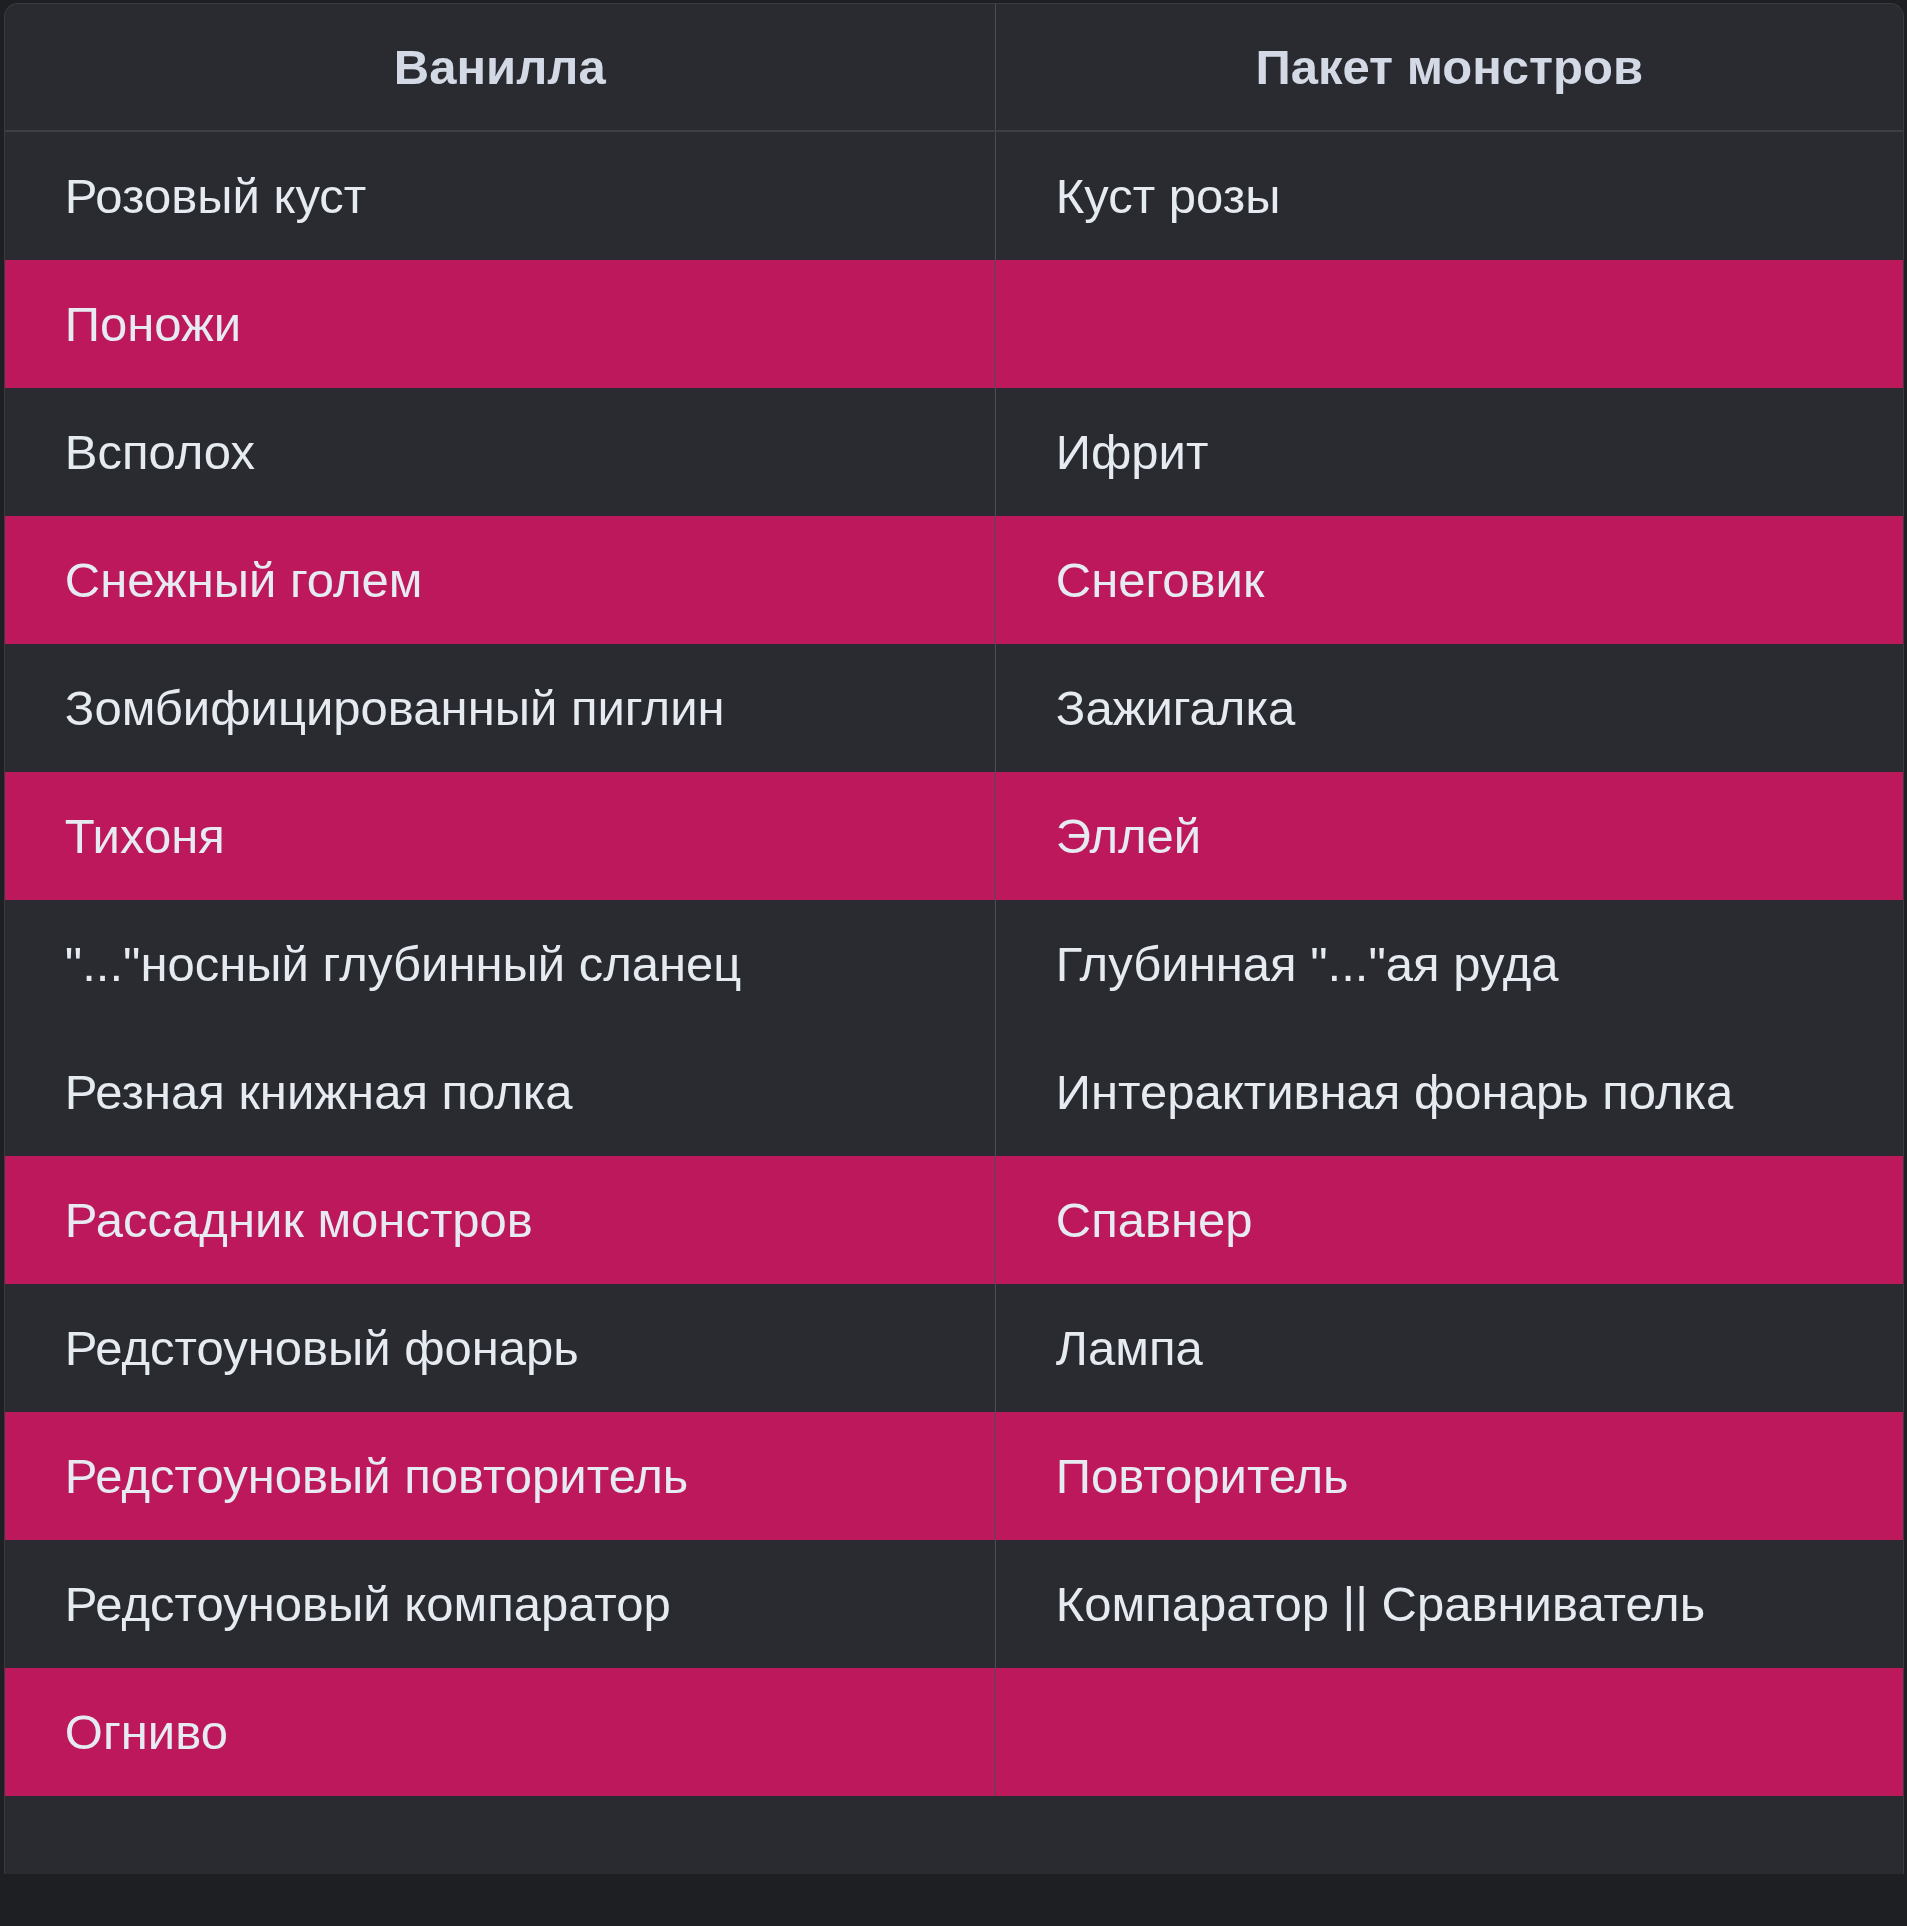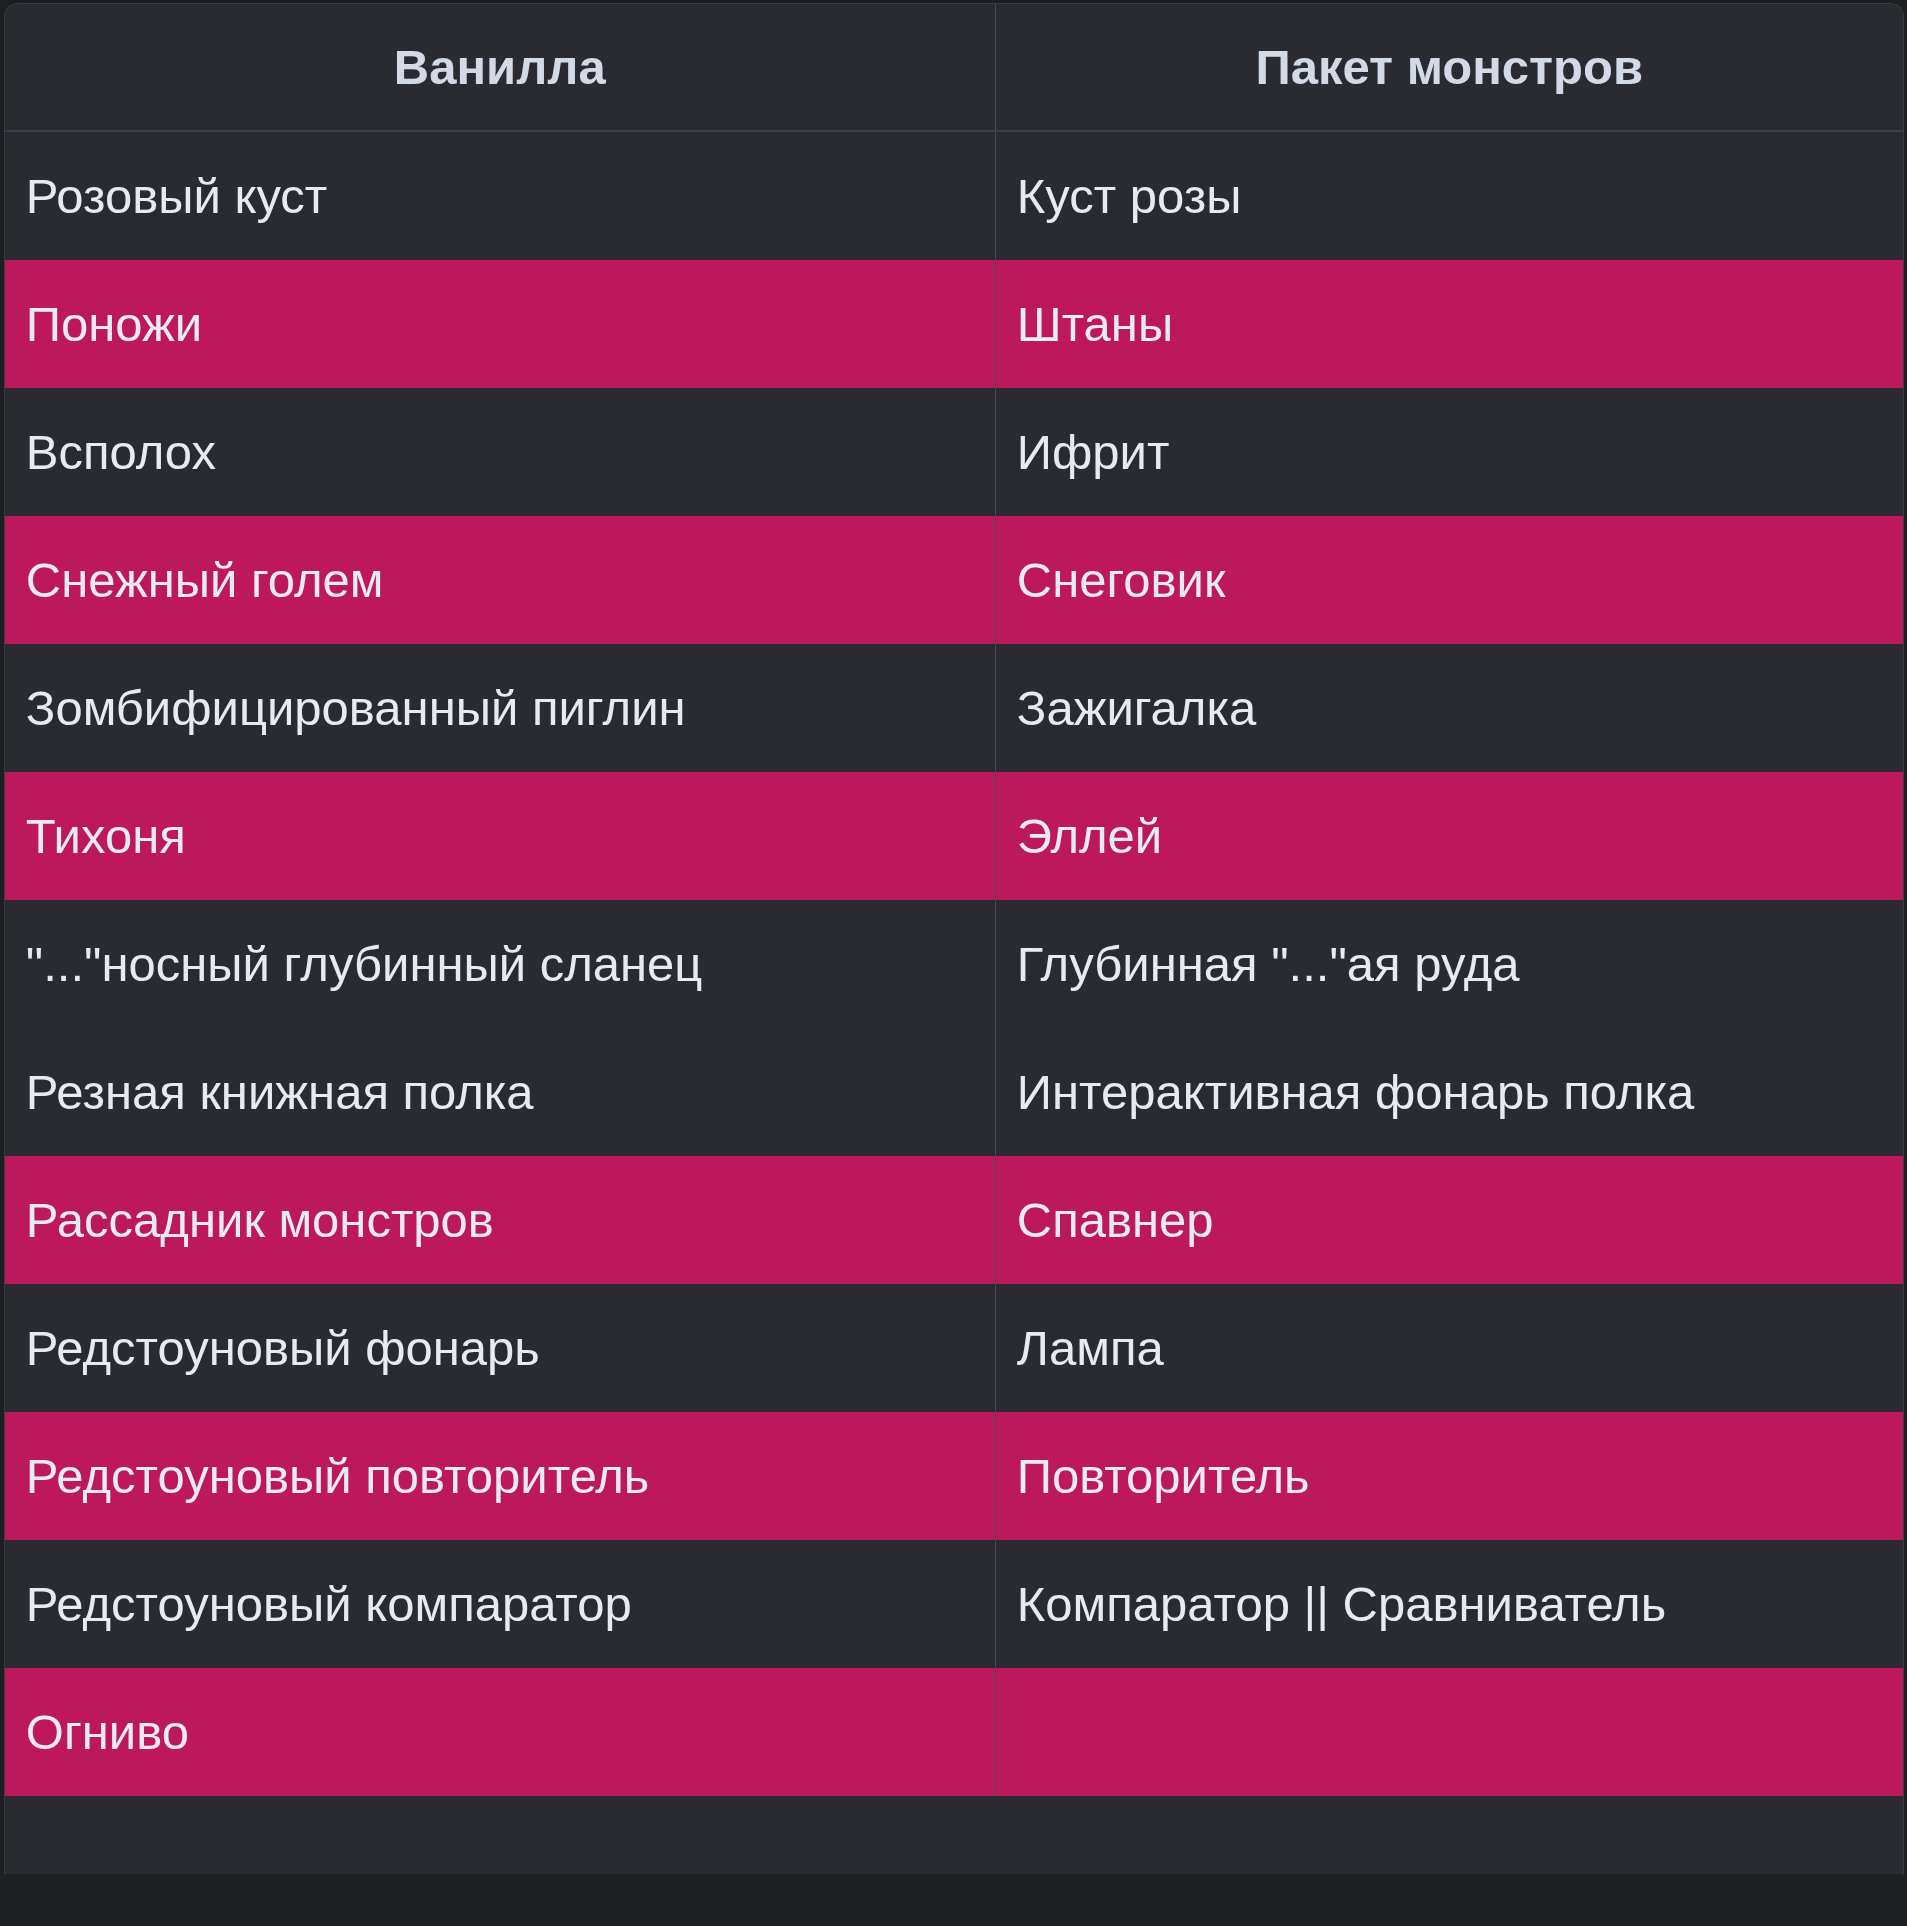--- a/index.html
+++ b/index.html
@@ -4,40 +4,39 @@
 <style>
   html,body{margin:0;padding:0;background:#1e1f23;}
   body{width:1908px;height:1926px;overflow:hidden;font-family:"Liberation Sans",sans-serif;}
   .tbl{position:absolute;left:3.8px;top:2.6px;width:1900px;height:1871px;border-radius:14px 14px 0 0;overflow:hidden;border:1.3px solid #3a3c42;border-bottom:none;box-sizing:border-box;background:#2a2b31;}
   .row{display:flex;width:100%;box-sizing:border-box;}
   .hdr{height:128px;background:#2a2b31;border-bottom:2.6px solid #3d3f46;}
   .hdr .cell{justify-content:center;font-weight:bold;color:#d3dae6;font-size:49px;}
   .r{height:128px;}
   .r.odd{background:#2a2b31;}
   .r.even{background:#be185d;}
-  .cell{display:flex;align-items:center;box-sizing:border-box;color:#e6ebf2;font-size:49px;padding-left:21px;white-space:nowrap;}
+  .cell{display:flex;align-items:center;box-sizing:border-box;color:#e6ebf2;font-size:49px;padding-left:60px;white-space:nowrap;}
   .c1{width:991px;border-right:1.9px solid #4a4c54;}
   .c2{flex:1;}
   .hdr .cell{padding-left:0;}
 </style>
 </head>
 <body>
 
 <div class="tbl">
   <div class="row hdr">
     <div class="cell c1">Ванилла</div>
     <div class="cell c2">Пакет монстров</div>
   </div>
   <div class="row r odd">
       <div class="cell c1">Розовый куст</div>
       <div class="cell c2">Куст розы</div>
     </div>
   <div class="row r even">
       <div class="cell c1">Поножи</div>
-      <div class="cell c2">Штаны</div>
     </div>
   <div class="row r odd">
       <div class="cell c1">Всполох</div>
       <div class="cell c2">Ифрит</div>
     </div>
   <div class="row r even">
       <div class="cell c1">Снежный голем</div>
       <div class="cell c2">Снеговик</div>
     </div>
   <div class="row r odd">

